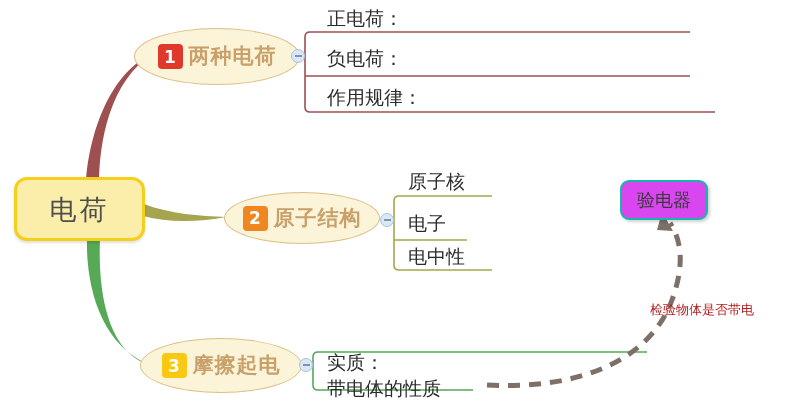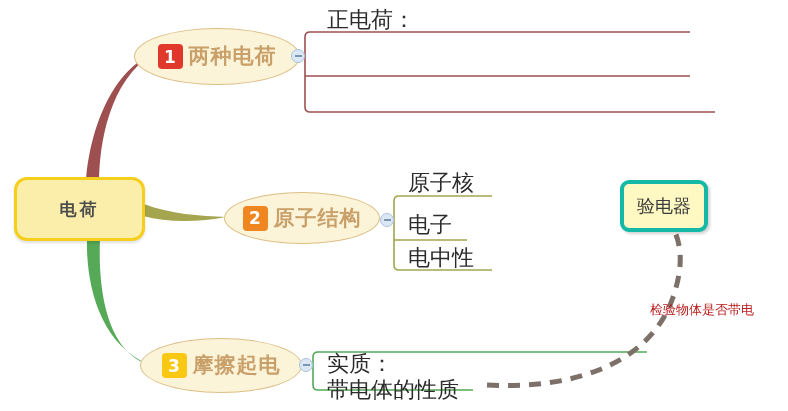--- a/index.html
+++ b/index.html
@@ -37,22 +37,22 @@
     background: #fbeeaa;
     border: 3px solid #f5cf1b;
     border-radius: 13px;
     box-sizing: border-box;
     display: flex;
     align-items: center;
     justify-content: center;
     box-shadow: 0 2px 3px rgba(0,0,0,0.13);
   }
   .root-label {
-    font-size: 17px;
-    font-weight: bold;
+    font-size: 27px;
+    font-weight: normal;
     color: #4e4e4e;
     letter-spacing: 3px;
     line-height: 1;
   }
   
   .branch-node {
     position: absolute;
     display: flex;
     align-items: center;
     justify-content: center;
@@ -100,35 +100,35 @@
   }
   .toggle i {
     display: block;
     width: 7px;
     height: 1.5px;
     background: #7d95ae;
   }
   
   .leaf {
     position: absolute;
-    font-size: 22px;
+    font-size: 19px;
     color: #2b2b2b;
     white-space: nowrap;
     line-height: 1;
     text-align: center;
   }
   
   .free-box {
     position: absolute;
     left: 620px;
     top: 180px;
     width: 88px;
-    height: 52px;
-    background: #fef9c3;
-    border: 4px solid #14b8a6;
+    height: 40px;
+    background: #d946ef;
+    border: 2px solid #14b8a6;
     border-radius: 9px;
     box-sizing: border-box;
     display: flex;
     align-items: center;
     justify-content: center;
     box-shadow: 2px 2px 3px rgba(0,0,0,0.18);
   }
   .free-box-label {
     font-size: 18px;
     color: #3a3a3a;
@@ -211,20 +211,22 @@
     <div class="branch-inner">
       <span class="badge" style="background:#f9c813;">3</span>
       <span class="branch-label">摩擦起电</span>
     </div>
   </div>
   <div class="toggle" style="left:299px; top:358px;">
       <i></i>
     </div>
 
   <div class="leaf" style="left:327px; top:9px;">正电荷：</div>
+  <div class="leaf" style="left:327px; top:49px;">负电荷：</div>
+  <div class="leaf" style="left:327px; top:88px;">作用规律：</div>
 
   <div class="leaf" style="left:408px; top:172px;">原子核</div>
   <div class="leaf" style="left:408px; top:214px;">电子</div>
   <div class="leaf" style="left:408px; top:247px;">电中性</div>
 
   <div class="leaf" style="left:327px; top:329px;margin-top:24px;">实质：</div>
   <div class="leaf" style="left:327px; top:367px;margin-top:12px;">带电体的性质</div>
 
   <div class="free-box">
     <span class="free-box-label">验电器</span>

